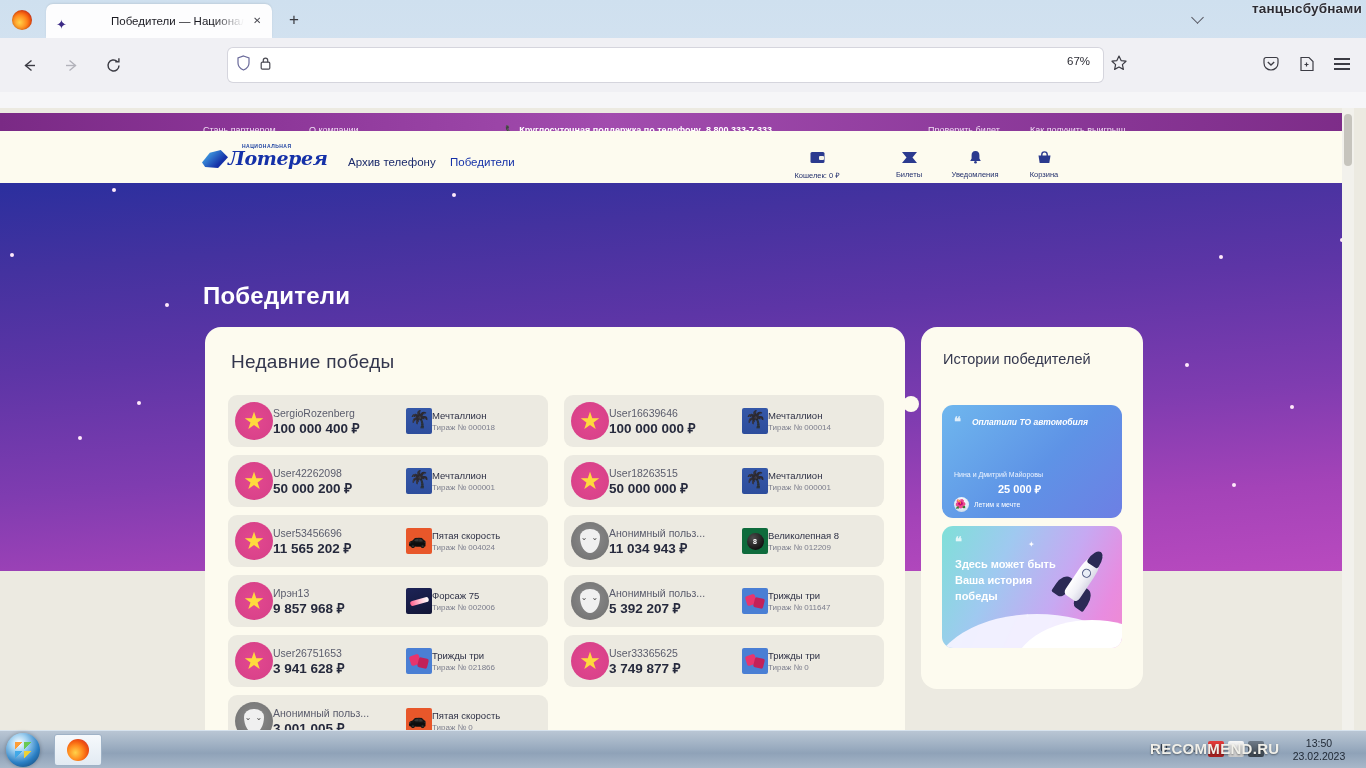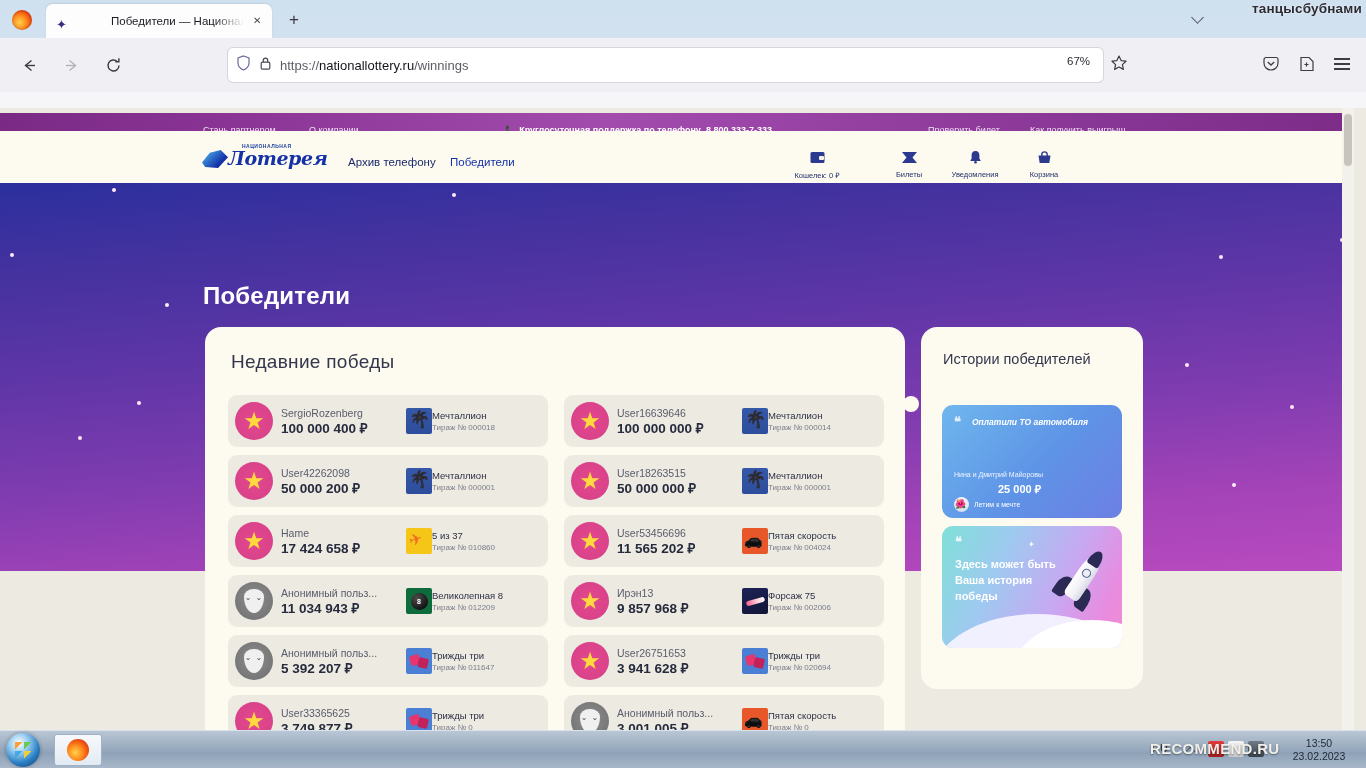--- a/index.html
+++ b/index.html
@@ -220,21 +220,21 @@
   }
   .w-avatar.anon::before {
     content:""; position:absolute; left:9px; top:7px; width:20px; height:24px;
     background:#f0f0f0;
     border-radius:48% 48% 50% 50% / 32% 32% 68% 68%;
   }
   .w-avatar.anon::after {
     content:"⌄ ⌄"; position:absolute; left:0; top:11px; width:38px;
     text-align:center; font-size:8px; color:#4a4a4a; letter-spacing:1px;
   }
-  .w-main { flex:1 1 auto; min-width:0; padding-left:8px; }
+  .w-main { flex:1 1 auto; min-width:0; }
   .w-name {
     font-size:10.5px; color:#5a5c6c; white-space:nowrap; overflow:hidden;
     text-overflow:ellipsis; max-width:122px; line-height:14px;
   }
   .w-amount {
     font-size:13.5px; font-weight:700; color:#262a3d; white-space:nowrap; line-height:17px;
   }
   .w-game { display:flex; align-items:center; width:136px; flex:0 0 136px; }
   .w-game-icon { width:26px; height:26px; flex:0 0 26px; border-radius:2px; position:relative; overflow:hidden; }
   .w-game-text { min-width:0; }
@@ -478,21 +478,20 @@
       <svg width="15" height="16" viewBox="0 0 15 16" aria-hidden="true">
         <path d="M7.5 1 L13 3 V8 C13 11.5 10.5 13.8 7.5 15 C4.5 13.8 2 11.5 2 8 V3 Z" fill="none" stroke="#6a6a9a" stroke-width="1.2"></path>
       </svg>
     </span>
     <span>
       <svg width="13" height="15" viewBox="0 0 13 15" aria-hidden="true">
         <rect x="2.2" y="6.2" width="8.6" height="7" rx="1.2" fill="none" stroke="#4a4a52" stroke-width="1.2"></rect>
         <path d="M4.3 6.2 V4.3 a2.2 2.2 0 0 1 4.4 0 V6.2" fill="none" stroke="#4a4a52" stroke-width="1.2"></path>
       </svg>
     </span>
-    <span id="url-text"><span>https://</span><span class="host">nationallottery.ru</span><span>/winnings</span></span>
   </div>
 
   <div id="zoom-badge">67%</div>
 
   <div id="bookmark-star">
     <svg width="18" height="18" viewBox="0 0 18 18" aria-hidden="true">
       <path d="M9 2 L11.1 6.6 L16 7.2 L12.4 10.6 L13.4 15.4 L9 13 L4.6 15.4 L5.6 10.6 L2 7.2 L6.9 6.6 Z" fill="none" stroke="#3c3c44" stroke-width="1.2" stroke-linejoin="round"></path>
     </svg>
   </div>
 
@@ -654,34 +653,20 @@
               <div class="w-game-icon gi-mech"></div>
               <div class="w-game-text">
                 <div class="w-game-name">Мечталлион</div>
                 <div class="w-game-draw">Тираж № 000001</div>
               </div>
             </div>
           </div>
           <div class="winner-row">
             <div class="w-avatar star"></div>
             <div class="w-main">
-              <div class="w-name">Наme</div>
-              <div class="w-amount">17 424 658 ₽</div>
-            </div>
-            <div class="w-game">
-              <div class="w-game-icon gi-537"></div>
-              <div class="w-game-text">
-                <div class="w-game-name">5 из 37</div>
-                <div class="w-game-draw">Тираж № 010860</div>
-              </div>
-            </div>
-          </div>
-          <div class="winner-row">
-            <div class="w-avatar star"></div>
-            <div class="w-main">
               <div class="w-name">User53456696</div>
               <div class="w-amount">11 565 202 ₽</div>
             </div>
             <div class="w-game">
               <div class="w-game-icon gi-speed"></div>
               <div class="w-game-text">
                 <div class="w-game-name">Пятая скорость</div>
                 <div class="w-game-draw">Тираж № 004024</div>
               </div>
             </div>
@@ -731,21 +716,21 @@
           <div class="winner-row">
             <div class="w-avatar star"></div>
             <div class="w-main">
               <div class="w-name">User26751653</div>
               <div class="w-amount">3 941 628 ₽</div>
             </div>
             <div class="w-game">
               <div class="w-game-icon gi-3x3"></div>
               <div class="w-game-text">
                 <div class="w-game-name">Трижды три</div>
-                <div class="w-game-draw">Тираж № 020694</div>
+                <div class="w-game-draw">Тираж № 021866</div>
               </div>
             </div>
           </div>
           <div class="winner-row">
             <div class="w-avatar star"></div>
             <div class="w-main">
               <div class="w-name">User33365625</div>
               <div class="w-amount">3 749 877 ₽</div>
             </div>
             <div class="w-game">

